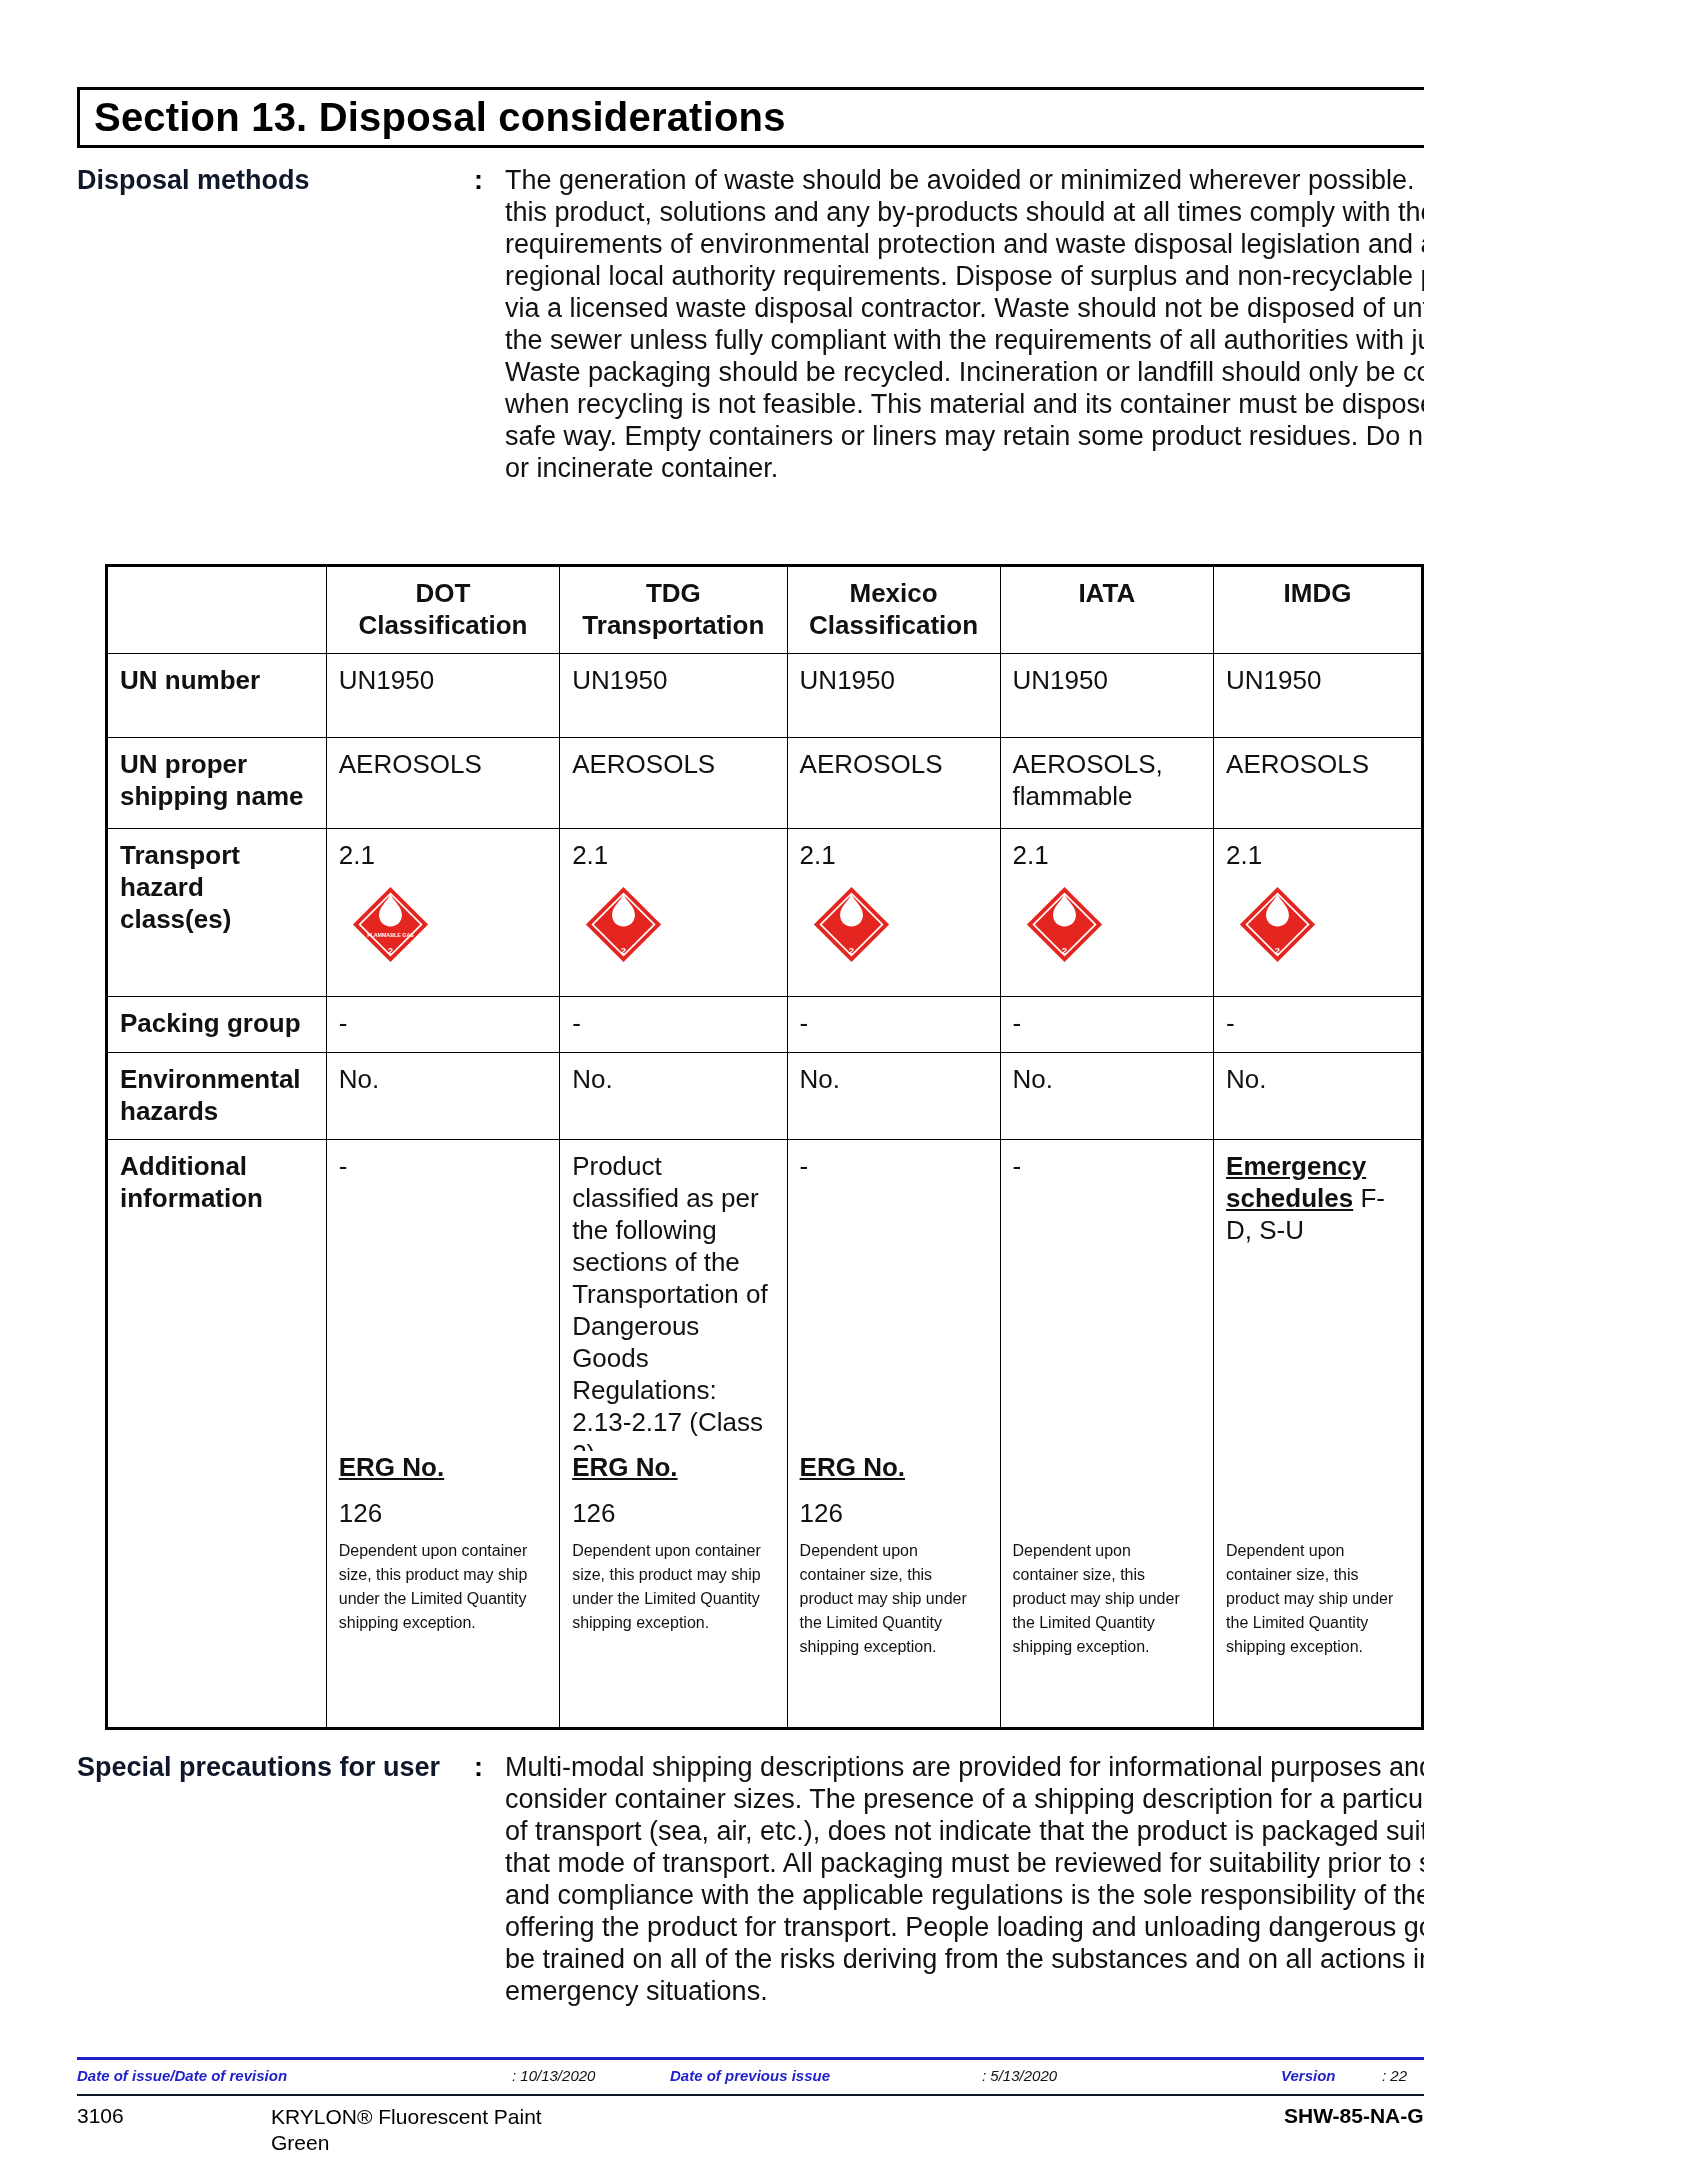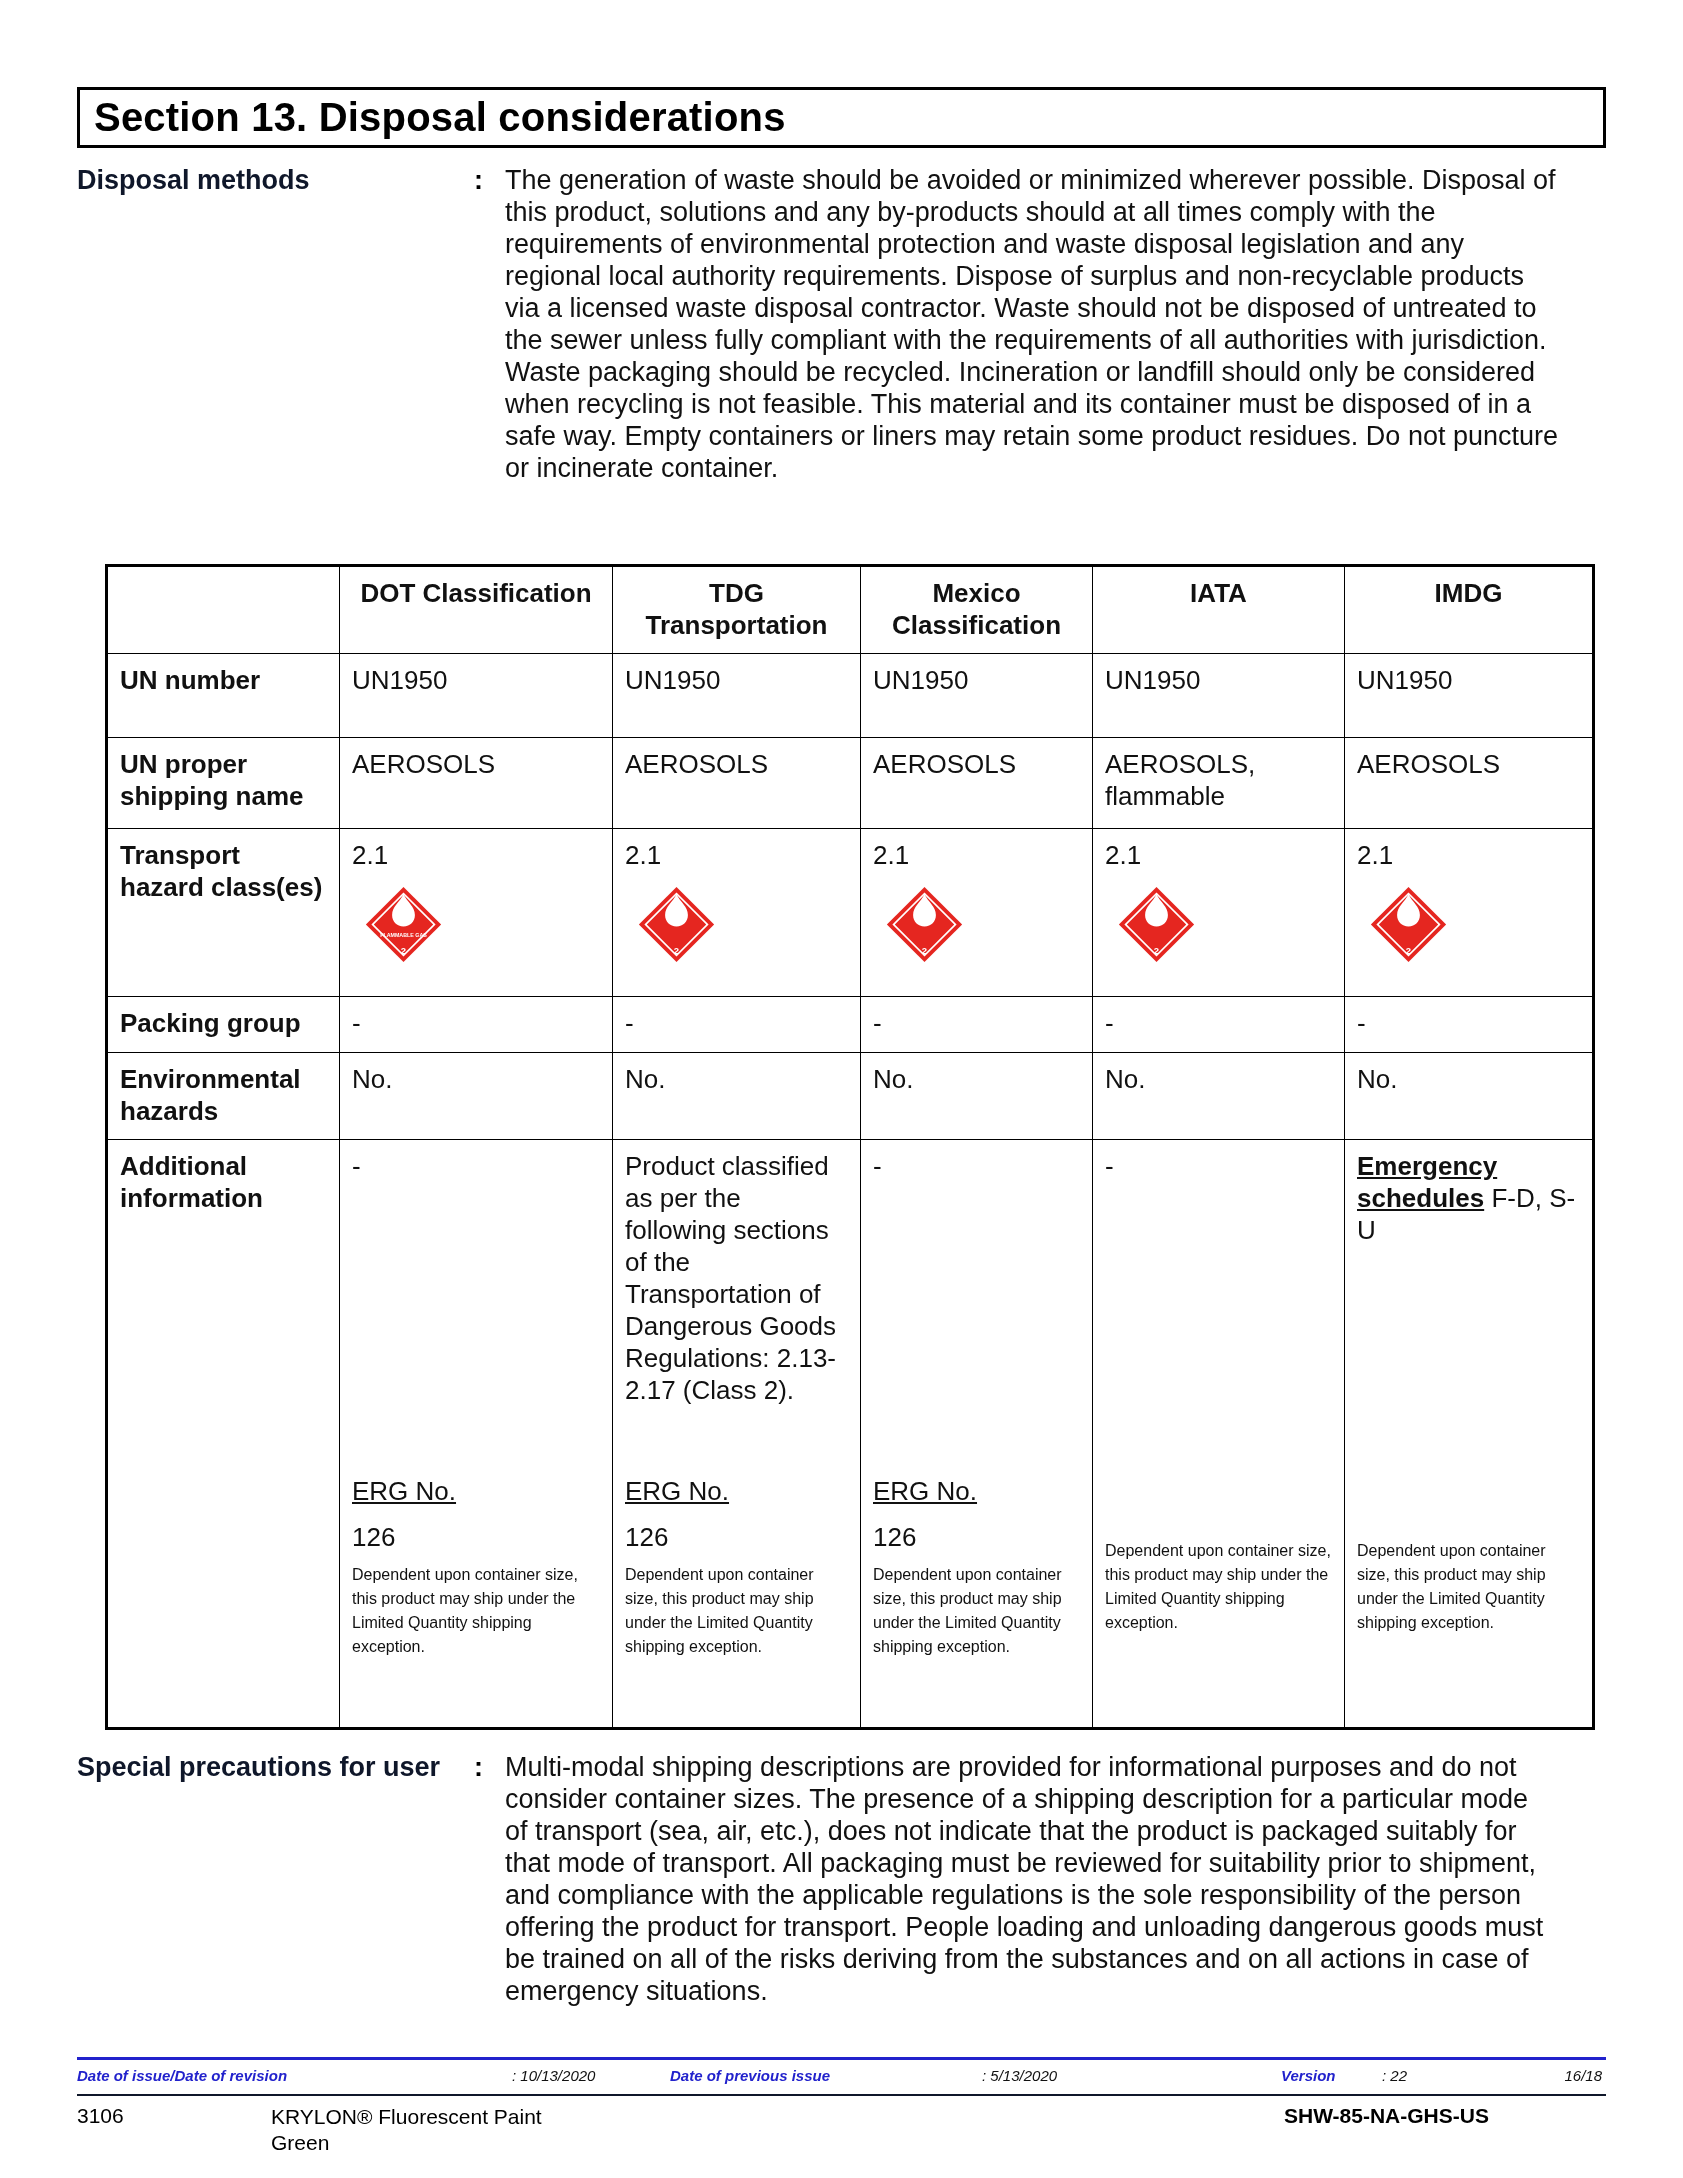--- a/index.html
+++ b/index.html
@@ -1,18 +1,18 @@
 <!DOCTYPE html>
 <html><head>
 <meta charset="utf-8">
 <style>
   * { margin:0; padding:0; box-sizing:border-box; }
   html,body { width:1683px; height:2178px; background:#fff; }
   body { font-family:"Liberation Sans", sans-serif; color:#000; position:relative; }
-  .page { position:absolute; top:0; left:0; width:1683px; height:2178px; background:#fff; overflow:hidden; }
+  .page { position:absolute; top:0; left:0; width:1424px; height:2178px; background:#fff; overflow:hidden; }
 
   .section-header {
     position:absolute; left:77px; width:1529px; height:61px;
     border:3px solid #000; background:#fff;
     font-size:40px; font-weight:bold; line-height:55px; padding-left:14px;
     letter-spacing:0.2px;
   }
   #sec13-header { top:87px; }
   #sec14-header { top:489px; }
 
@@ -48,21 +48,21 @@
   tr.r-ship td { height:91px; }
   tr.r-haz td { height:168px; }
   tr.r-pack td { height:56px; }
   tr.r-env td { height:87px; }
   tr.r-add td { height:589px; }
 
   svg.placard { width:95px; height:95px; display:block; margin:6px 0 0 4px; }
 
   .ai-top { height:301px; overflow:hidden; }
   .ai-erg { height:88px; }
-  .erg-label { font-weight:normal; text-decoration:underline; margin-bottom:14px;margin-top:24px; }
+  .erg-label { font-weight:bold; text-decoration:underline; margin-bottom:14px; }
   .erg-value {}
   .ai-dep { font-size:16px; line-height:24px; color:#111; }
   .emerg { font-weight:bold; text-decoration:underline; }
 
   .footer { position:absolute; top:2057px; left:77px; width:1529px; border-top:3px solid #2222cc; }
   .f-line1 { position:relative; height:36px; font-size:15px; font-style:italic; border-bottom:2px solid #0f172a; }
   .f-line1 span { position:absolute; top:7px; white-space:nowrap; }
   .f-label { font-weight:bold; color:#2222cc; }
   .f-val { color:#111; }
   .f-line2 { position:relative; height:79px; font-size:21px; }

